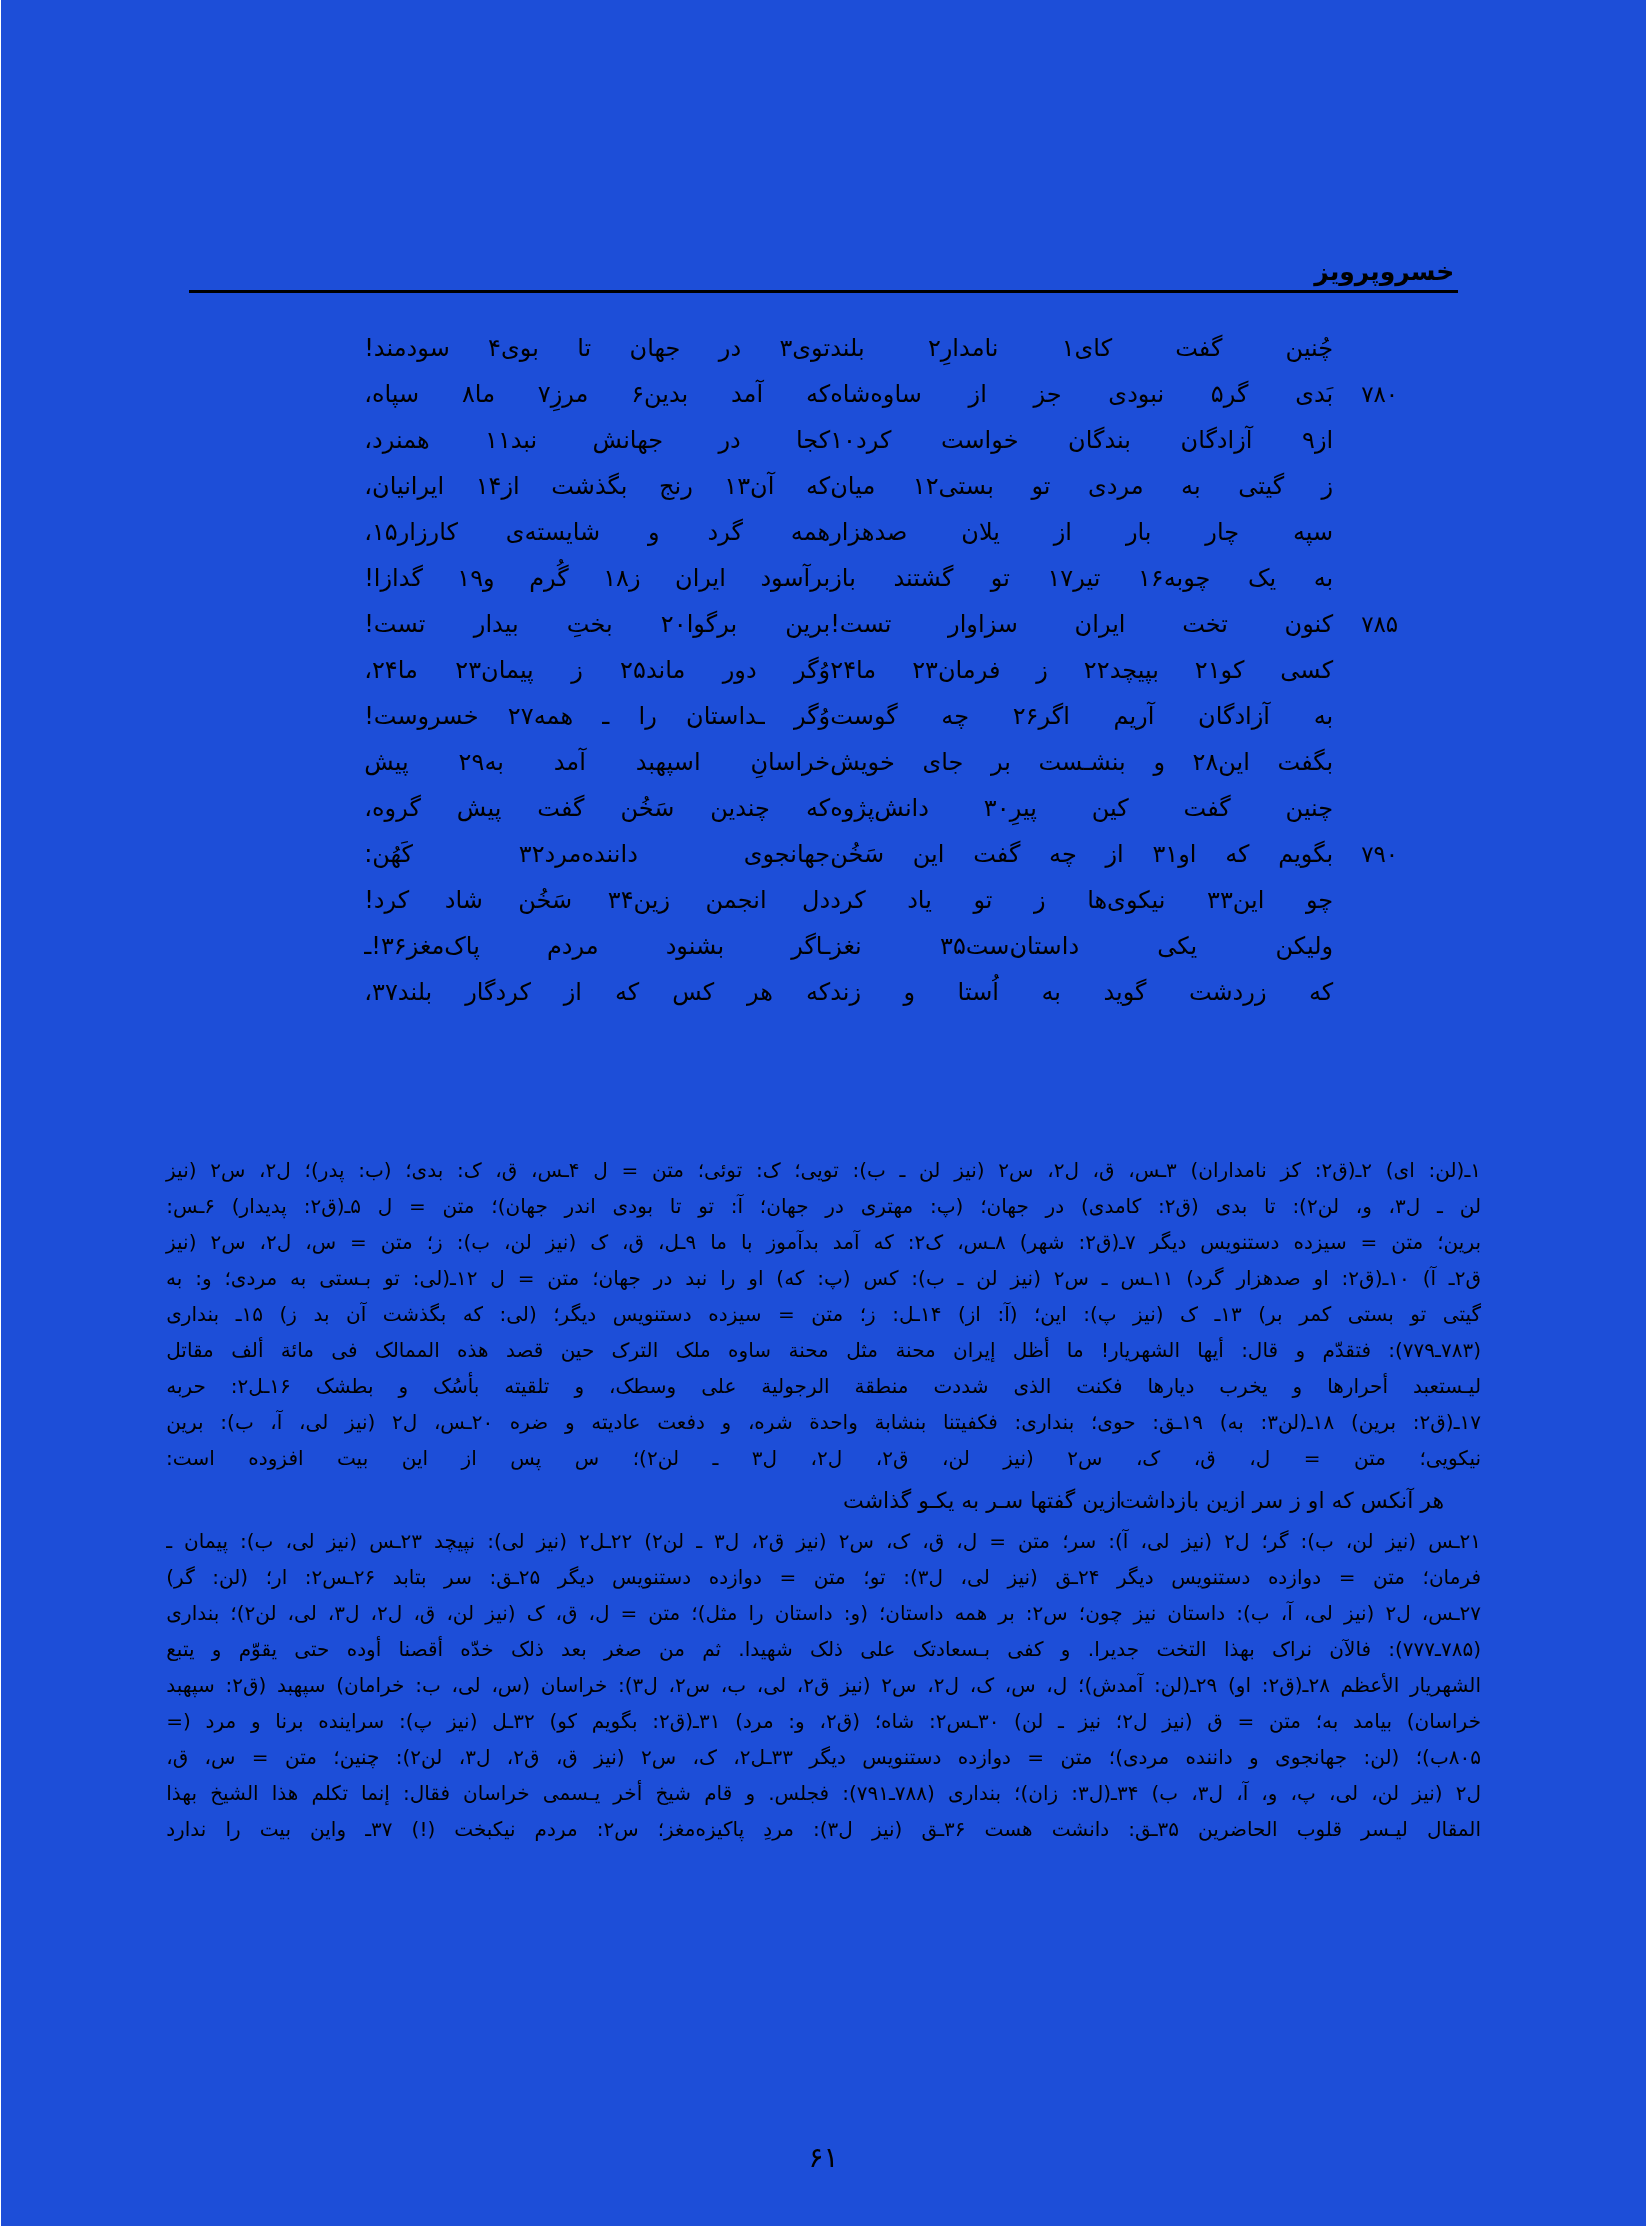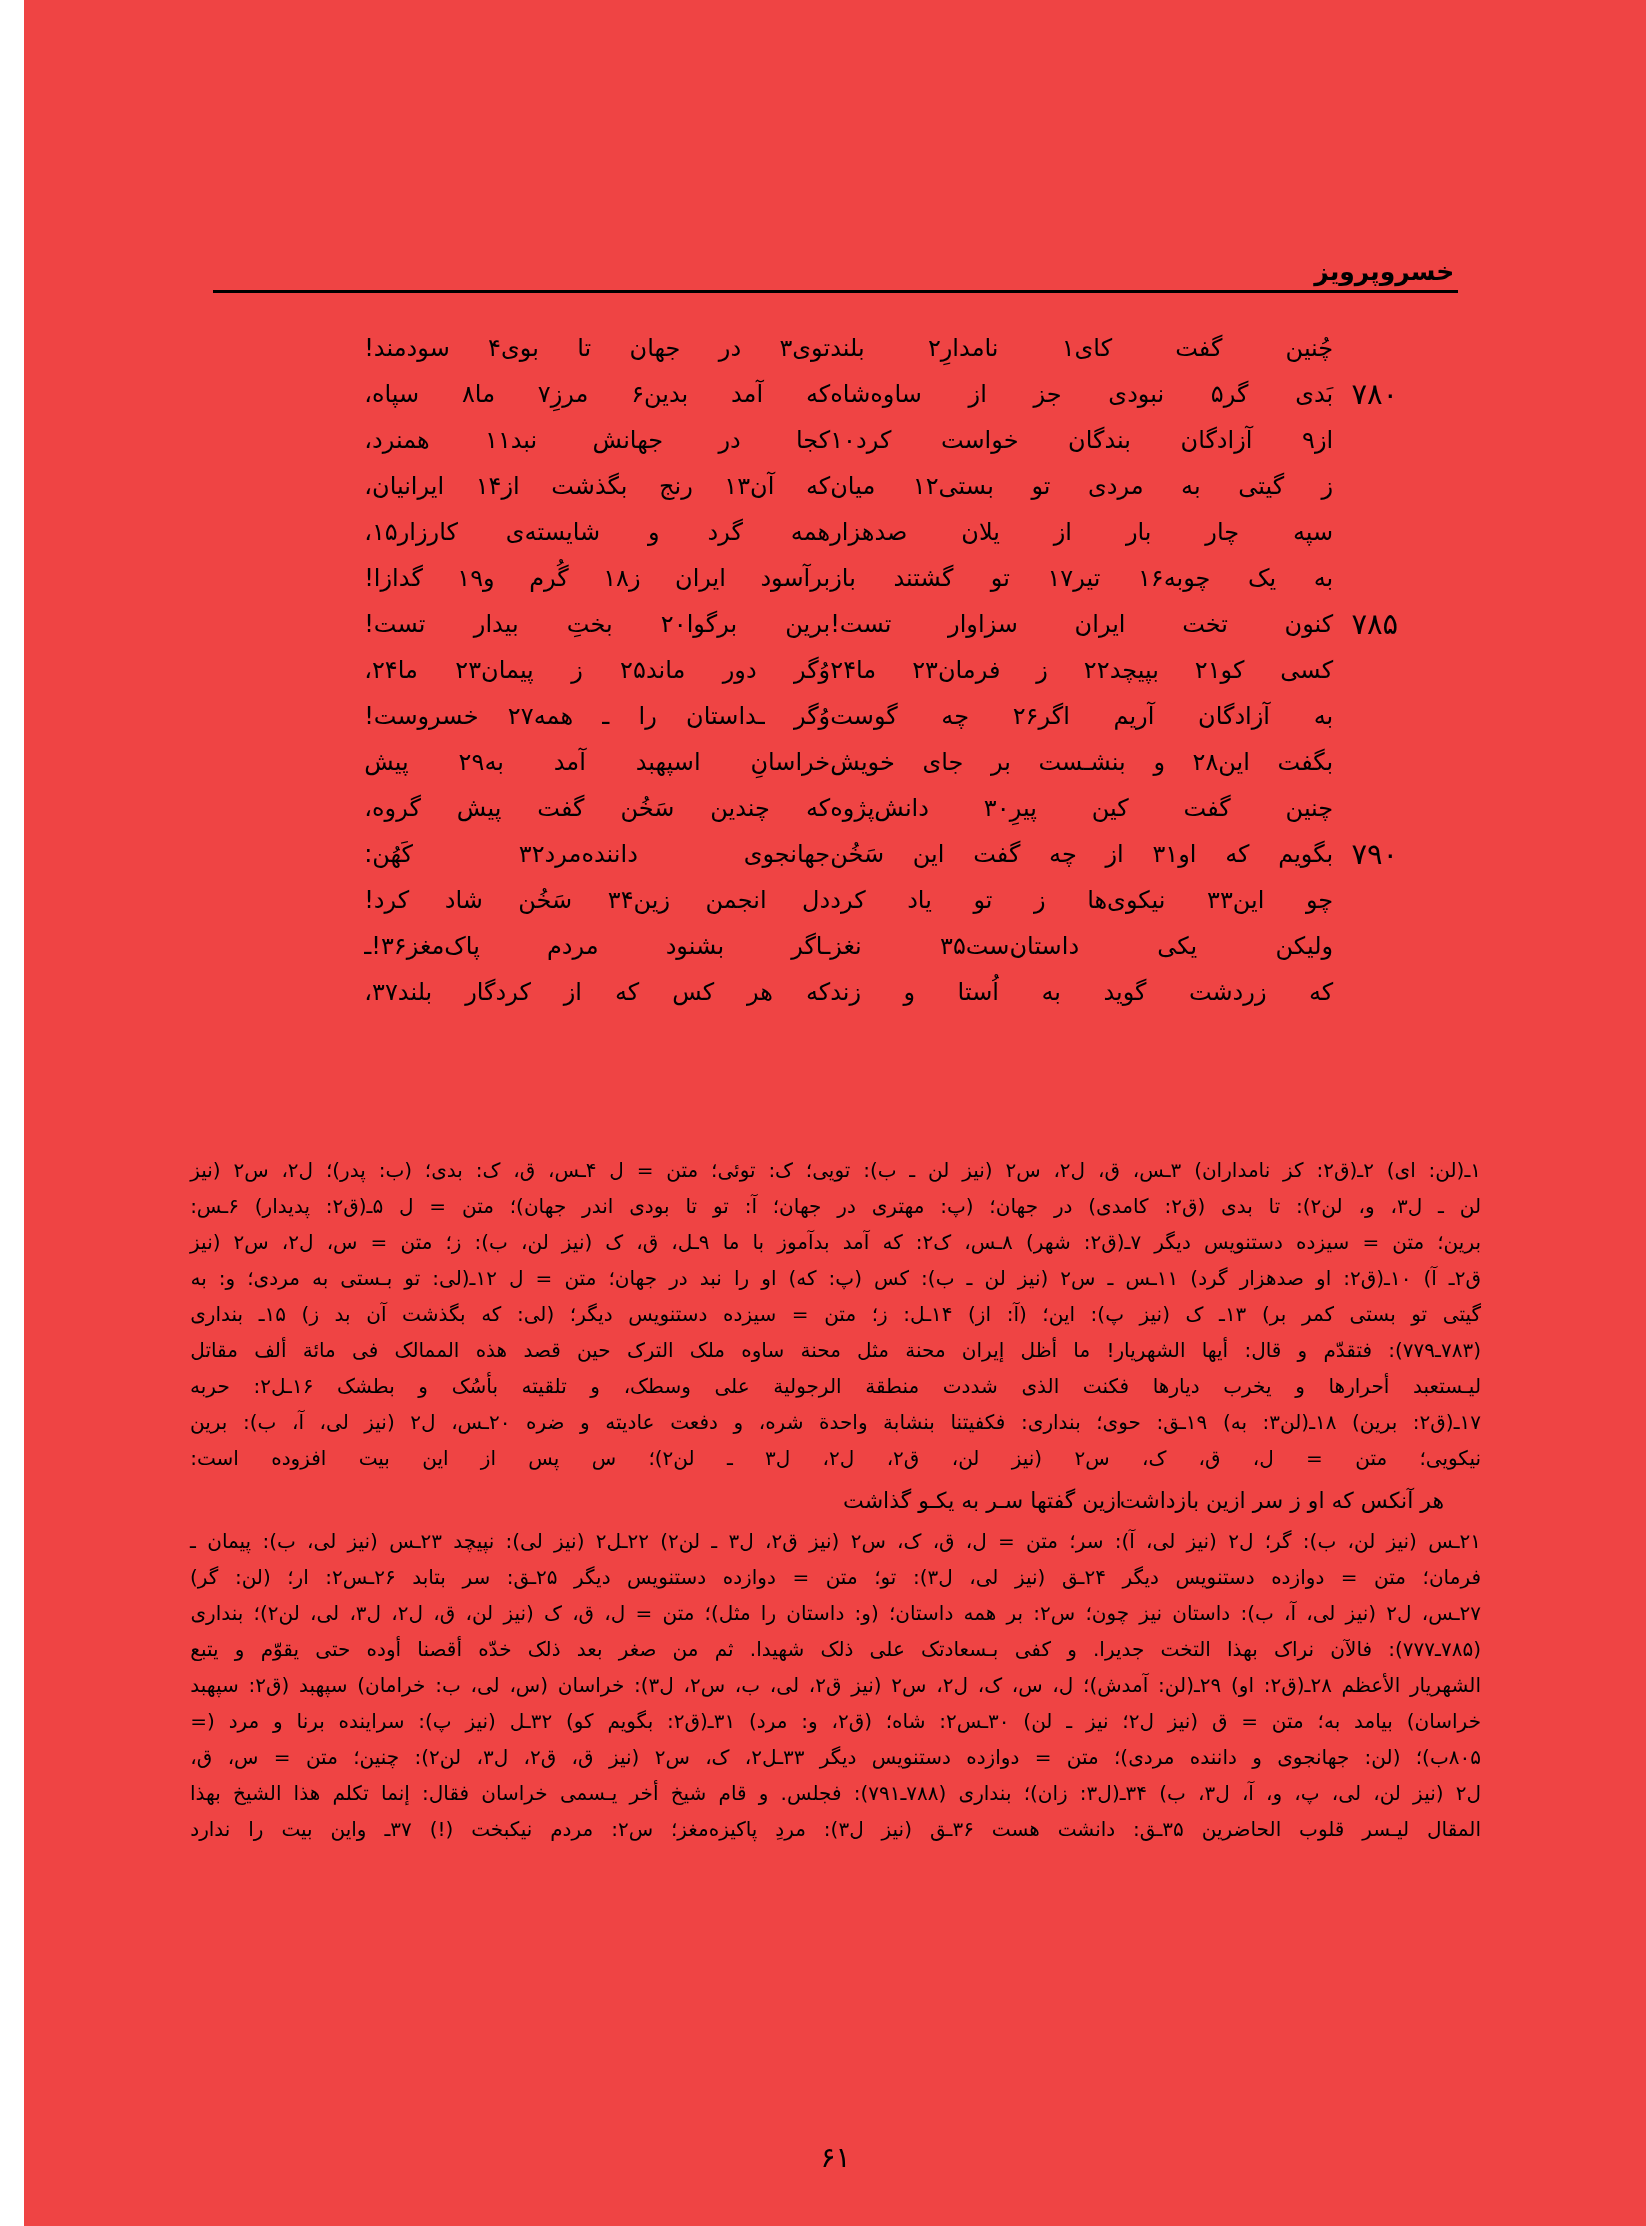--- a/index.html
+++ b/index.html
@@ -13,22 +13,21 @@
     height: 2226px;
     position: relative;
     font-family: "DejaVu Sans", sans-serif;
     color: #000000;
     overflow: hidden;
   }
 
   .page {
     position: absolute;
     inset: 0;
-    background: #ef4444;
-    margin-left: 24px;
+    background: #1d4ed8;
   }
 
   
   .header-zone {
     position: absolute;
     top: 238px;
     right: 189px;
     left: 189px;
     height: 55px;
   }
@@ -61,21 +60,21 @@
   .verse-row {
     display: flex;
     flex-direction: row;
     align-items: flex-start;
     height: 46px;
     margin-bottom: 0px;
   }
   .vnum {
     width: 65px;
     flex: 0 0 65px;
-    font-size: 29px;
+    font-size: 23px;
     line-height: 46px;
     text-align: right;
     padding-right: 1.8px;
     white-space: nowrap;
   }
   .hemi {
     flex: 0 0 auto;
     font-size: 24px;
     line-height: 46px;
     white-space: nowrap;

